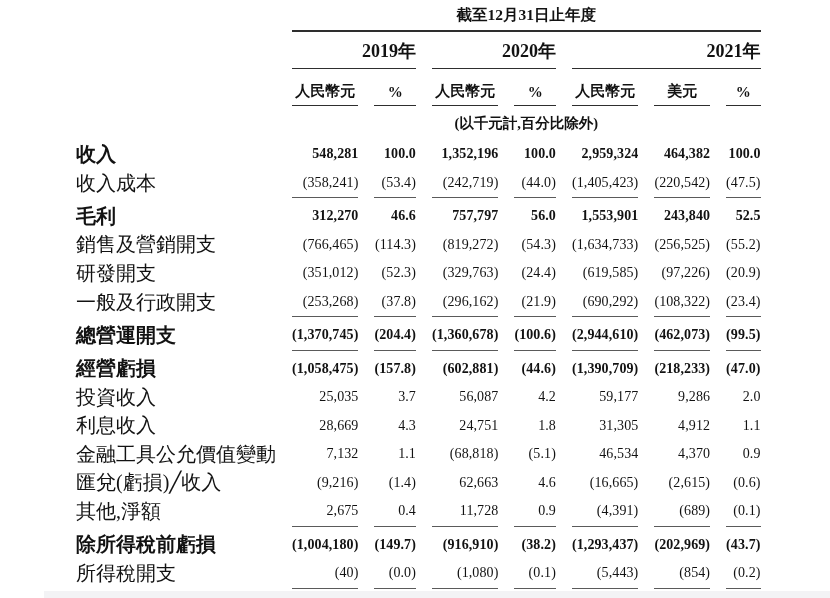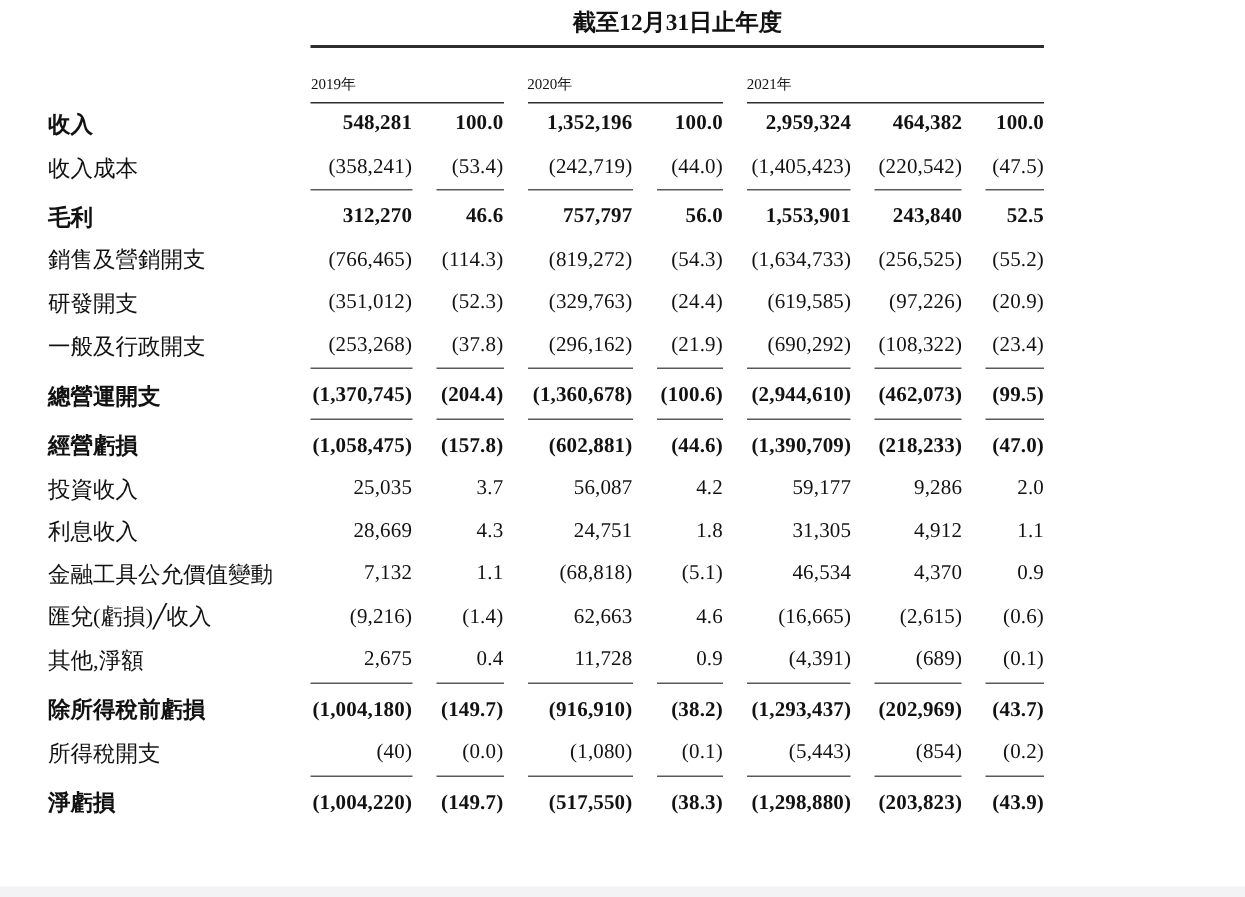--- a/index.html
+++ b/index.html
@@ -3,21 +3,21 @@
 <meta charset="utf-8">
 <style>
   html, body {
     margin: 0; padding: 0;
     width: 830px; height: 598px;
     background: #ffffff;
     overflow: hidden;
     font-family: "Liberation Serif", "DejaVu Serif", serif;
     color: #121212;
   }
-  .page { position: relative; width: 712px; height: 598px; }
+  .page { position: relative; width: 712px; height: 598px; margin-left: 44px; }
   table.fin {
     border-collapse: separate;
     border-spacing: 16px 0;
     table-layout: fixed;
     margin-left: 16px;
     margin-top: 0;
   }
   td { padding: 0; overflow: visible; }
   col.c-lbl  { width: 185px; }
   col.c-1 { width: 70px; }
@@ -30,37 +30,37 @@
 
   tr.title-row td { height: 26px; vertical-align: bottom; }
   td.title {
     text-align: center; font-weight: 700; font-size: 15.5px;
     padding-bottom: 4px;
     border-bottom: 2px solid #2e2e2e;
     white-space: nowrap;
   }
   tr.years-row td { height: 31px; vertical-align: bottom; }
   td.year {
-    text-align: left; font-weight: 400; font-size: 10px;
+    text-align: right; font-weight: 700; font-size: 18px;
     padding-bottom: 5px;
     border-bottom: 1.5px solid #2e2e2e;
     white-space: nowrap;
   }
   tr.colhead-row td { height: 32px; vertical-align: bottom; }
   td.ch {
     text-align: center; font-weight: 700; font-size: 15px;
     padding-bottom: 4px;
     border-bottom: 1.5px solid #2e2e2e;
     white-space: nowrap;
   }
   tr.note-row td { height: 34px; vertical-align: middle; }
   td.note { text-align: center; font-weight: 700; font-size: 14.5px; white-space: nowrap; }
 
   tbody td { height: 28.5px; vertical-align: middle; }
-  td.lbl { font-size: 15px; text-align: left; white-space: nowrap; }
+  td.lbl { font-size: 20px; text-align: left; white-space: nowrap; }
   td.num { font-size: 14px; text-align: right; white-space: nowrap; letter-spacing: 0.1px; }
   tbody tr.bold td { font-weight: 700; }
   tbody td.u { border-bottom: 1.5px solid #5a5a5a; }
   tbody tr.sp td { padding-top: 4px; }
 
   .bottom-strip {
     position: absolute; left: 0; bottom: 0;
     width: 830px; height: 7px;
     background: #f3f3f5;
   }
@@ -84,20 +84,34 @@
       <tr class="title-row">
         <td class="lbl"></td>
         <td class="title" colspan="7">截至12月31日止年度</td>
       </tr>
       <tr class="years-row">
         <td class="lbl"></td>
         <td class="year" colspan="2">2019年</td>
         <td class="year" colspan="2">2020年</td>
         <td class="year" colspan="3">2021年</td>
       </tr>
+      <tr class="colhead-row">
+        <td class="lbl"></td>
+        <td class="ch">人民幣元</td>
+        <td class="ch">%</td>
+        <td class="ch">人民幣元</td>
+        <td class="ch">%</td>
+        <td class="ch">人民幣元</td>
+        <td class="ch">美元</td>
+        <td class="ch">%</td>
+      </tr>
+      <tr class="note-row">
+        <td class="lbl"></td>
+        <td class="note" colspan="7">(以千元計,百分比除外)</td>
+      </tr>
     </thead>
     <tbody id="tbody">
         <tr class="bold">
           <td class="lbl">收入</td>
           <td class="num">548,281</td>
           <td class="num">100.0</td>
           <td class="num">1,352,196</td>
           <td class="num">100.0</td>
           <td class="num">2,959,324</td>
           <td class="num">464,382</td>

